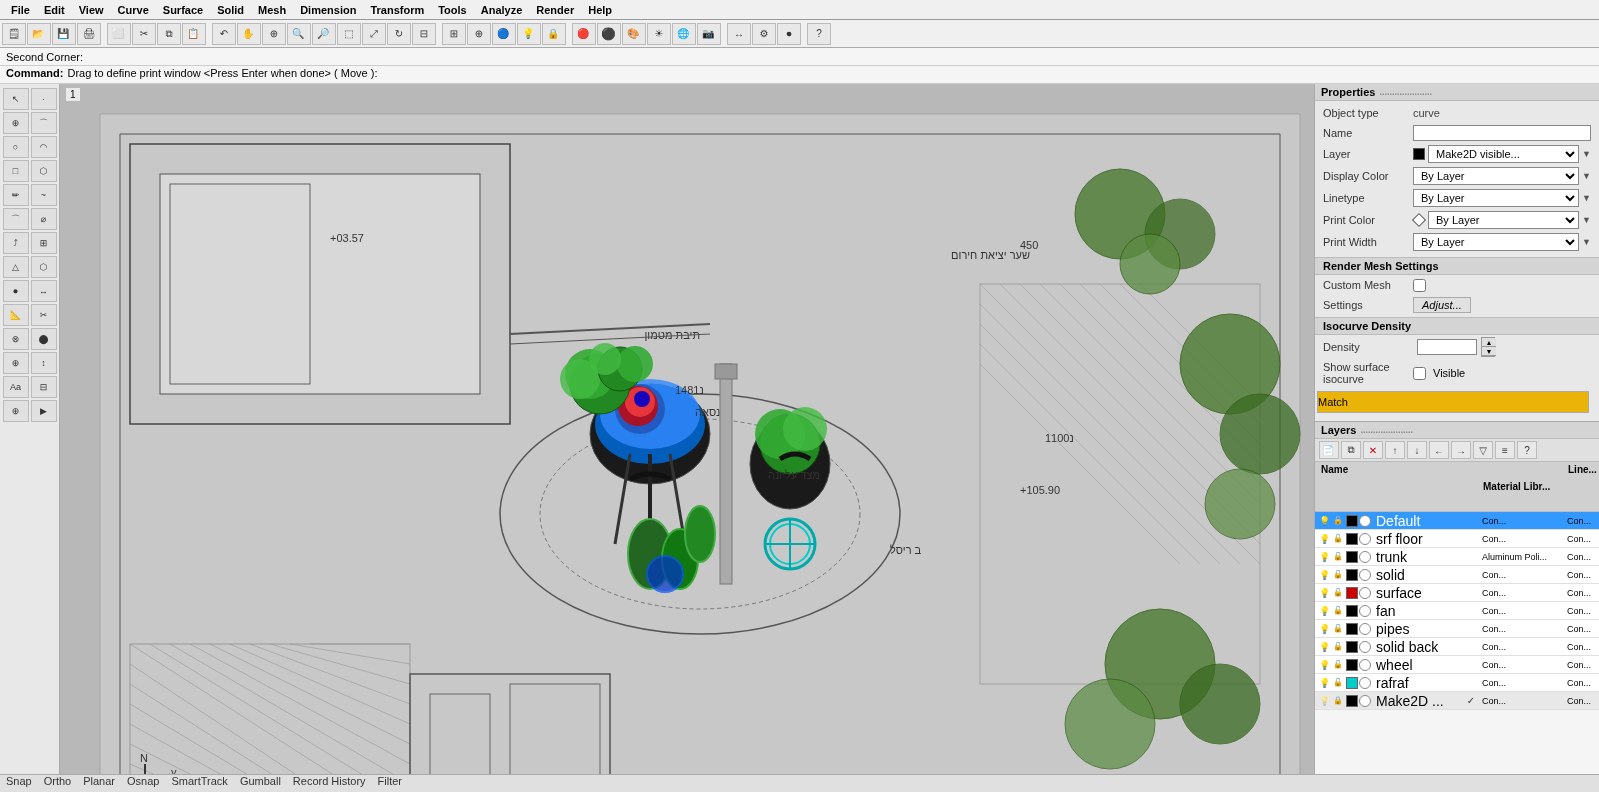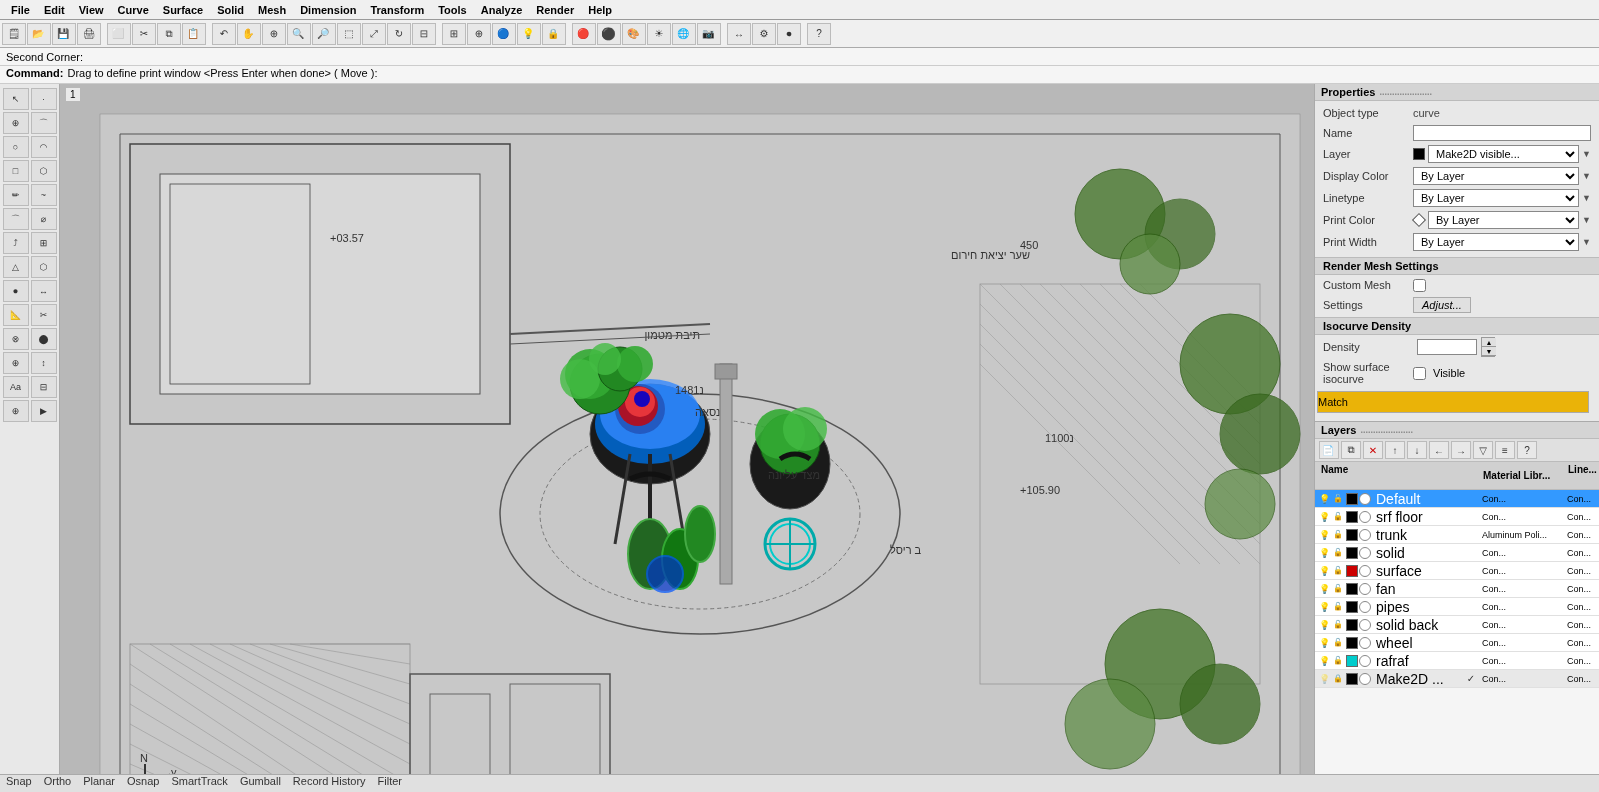--- a/index.html
+++ b/index.html
@@ -275,21 +275,21 @@
     }
     .layers-tb-btn.red-x { color: #cc0000; }
 
     .layers-header {
       display: flex;
       background: #d0d0d0;
       border-bottom: 1px solid #bbb;
       padding: 1px 0;
     }
     .lh-name { padding: 1px 6px; font-weight: bold; font-size: 10px; flex: 1; }
-    .lh-mat { padding: 7px 4px; font-weight: bold; font-size: 10px; width: 85px; }
+    .lh-mat { padding: 18px 4px; font-weight: bold; font-size: 10px; width: 85px; }
     .lh-line { padding: 1px 4px; font-weight: bold; font-size: 10px; width: 35px; }
 
     .layers-list {
       flex: 1;
       overflow-y: auto;
       background: #f5f5f5;
     }
     .layer-row {
       display: flex;
       align-items: center;

